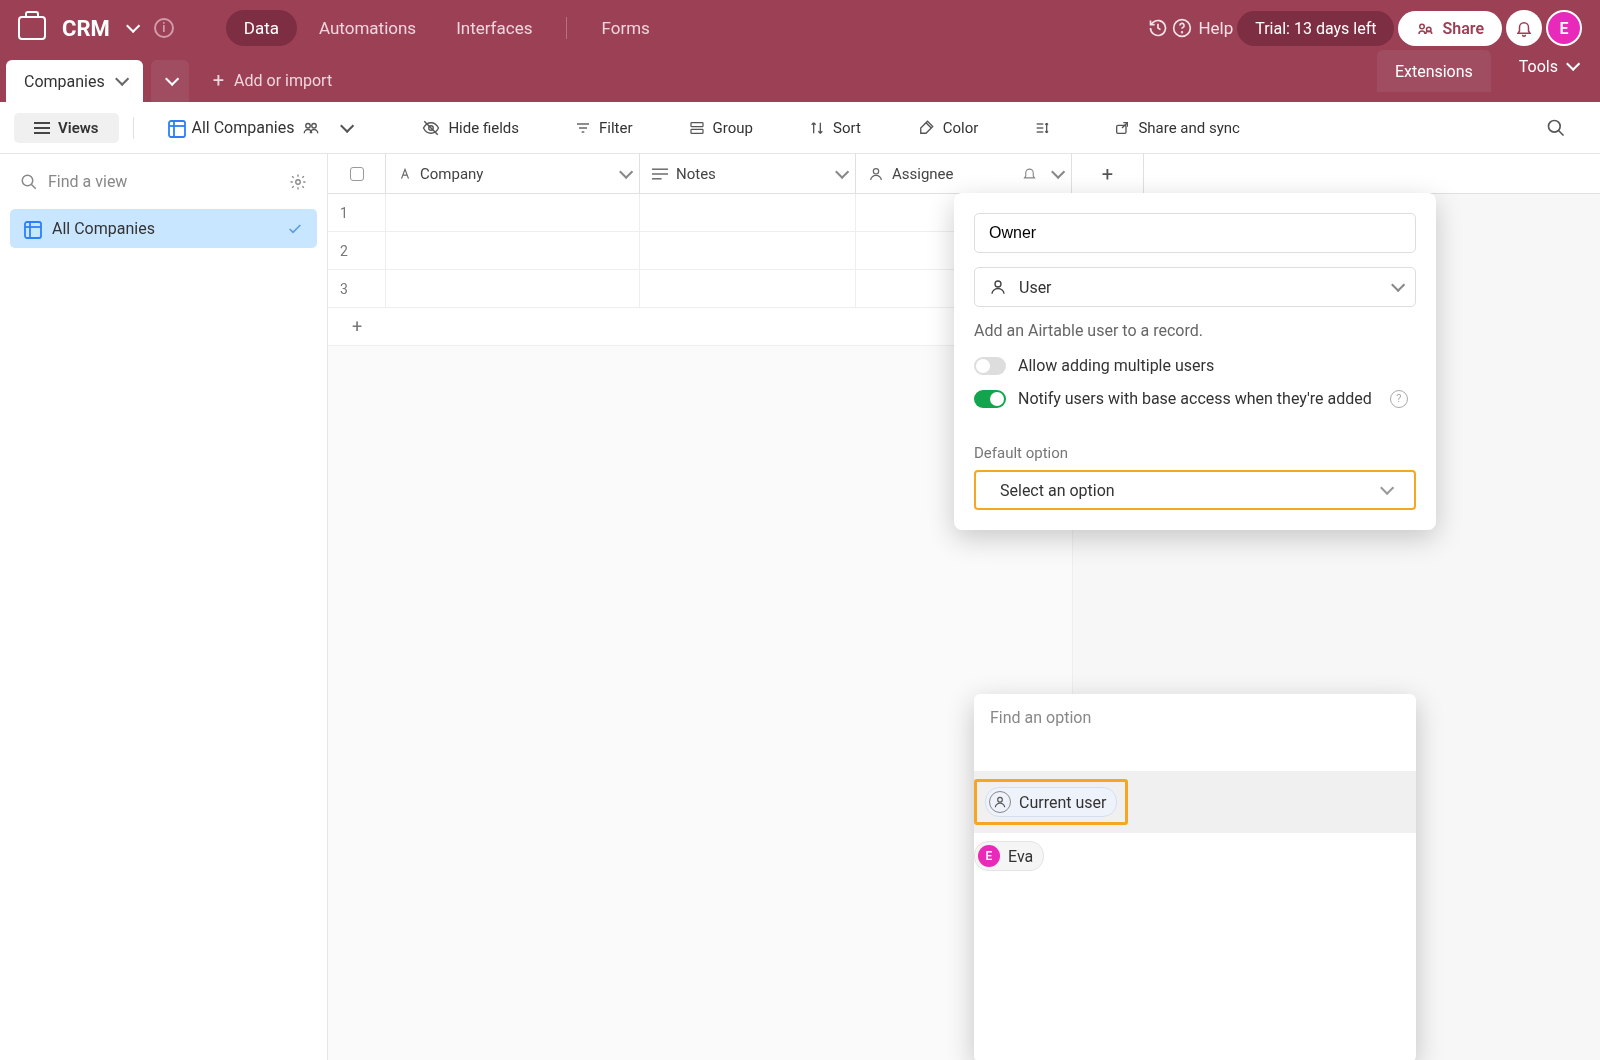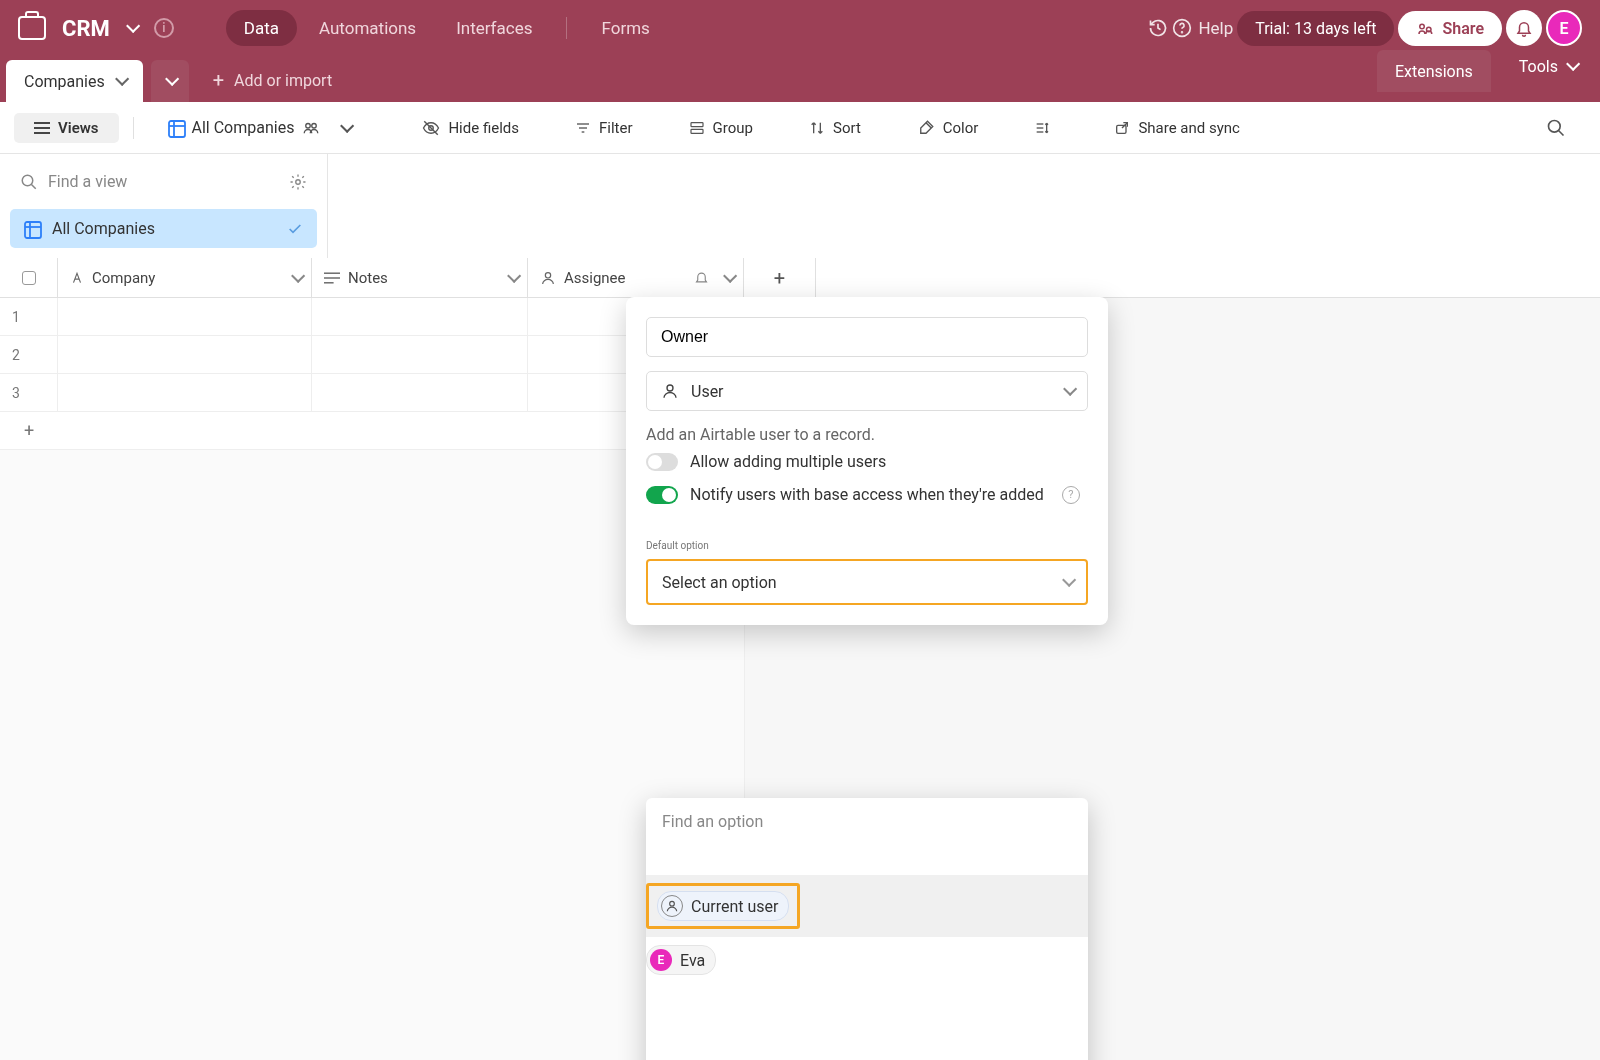--- a/index.html
+++ b/index.html
@@ -33,21 +33,21 @@
   .tools-btn { display:flex; align-items:center; gap:8px; color:#fff; font-size:16px; cursor:pointer; padding:0 12px 10px 12px;}
 
   .toolbar { height:52px; border-bottom:1px solid #e5e5e5; display:flex; align-items:center; padding:0 14px; font-size:15px; gap:4px;}
   .tb-btn { display:flex; align-items:center; gap:8px; padding:6px 20px; border-radius:5px; cursor:pointer;}
   .tb-btn.views { background:#f0f0f0; font-weight:600;}
   .tb-sep { width:1px; height:22px; background:#e0e0e0; margin:0 10px;}
   .grid-icon { width:16px; height:16px; display:inline-block; }
   .grid-icon.blue svg { color:#2d7ff9; }
   .toolbar-right { margin-left:auto; }
 
-  .main { display:flex; height: calc(100% - 154px); flex-direction: column; }
+  .main { display:flex; height: calc(100% - 154px); }
   .sidebar { width:328px; border-right:1px solid #e5e5e5; padding:10px; }
   .find-view { display:flex; align-items:center; gap:10px; padding:8px 10px; color:#888; font-size:16px; margin-bottom:10px;}
   .find-view .gear { margin-left:auto; }
   .view-item { display:flex; align-items:center; gap:12px; padding:10px 14px; border-radius:5px; background:#c8e6ff; font-size:16px; }
   .view-item .check { margin-left:auto; color:#5a9de0; }
 
   .grid-area { flex:1; position:relative; background:#fafafa; }
   .grid-header { display:flex; background:#fff; border-bottom:1px solid #e0e0e0; height:40px; position:relative; z-index:2;}
   .gh-cell { border-right:1px solid #e0e0e0; display:flex; align-items:center; padding:0 12px; color:#444; font-size:15px; position:relative;}
   .gh-check { width:58px; justify-content:center;}
@@ -64,29 +64,29 @@
   .gr-assignee { width:216px; }
   .grid-add-row { display:flex; height:38px; background:#fff; border-bottom:1px solid #eee; align-items:center;}
   .grid-add-row .plus { width:58px; text-align:center; font-size:18px; color:#777;}
   .grid-bg { position:absolute; top:40px; left:744px; right:0; bottom:0; background:#f7f7f7; border-left:1px solid #eee;}
   .grid-header-bg { position:absolute; top:0; left:816px; right:0; height:40px; background:#fff; border-bottom:1px solid #e5e5e5;}
 
   .field-menu { position:absolute; left:626px; top:39px; width:482px; background:#fff; border-radius:8px; box-shadow:0 8px 28px rgba(0,0,0,0.2); padding:20px; z-index:50; font-size:16px;}
   .fm-input { width:100%; height:40px; border:1px solid #ddd; border-radius:5px; padding:0 14px; font-size:16px; margin-bottom:14px;}
   .fm-select { width:100%; height:40px; border:1px solid #ddd; border-radius:5px; padding:0 14px; display:flex; align-items:center; gap:12px; cursor:pointer; margin-bottom:14px;}
   .fm-select .dd { margin-left:auto; }
-  .fm-desc { color:#666; margin-bottom:8px; }
+  .fm-desc { color:#666; margin-bottom:16px; }
   .fm-toggle-row { display:flex; align-items:center; gap:12px; margin-bottom:14px;}
   .toggle { width:32px; height:18px; background:#ddd; border-radius:10px; position:relative; cursor:pointer;}
   .toggle::after { content:""; position:absolute; top:2px; left:2px; width:14px; height:14px; background:#fff; border-radius:50%;}
   .toggle.on { background:#12a54d; }
   .toggle.on::after { left:16px; }
   .fm-help { width:18px; height:18px; border:1.5px solid #aaa; border-radius:50%; display:flex; align-items:center; justify-content:center; font-size:11px; color:#aaa; margin-left:6px;}
-  .fm-label { color:#777; margin:8px 0 8px 0; font-size:10px;}
-  .fm-default { width:100%; height:46px; border:2.5px solid #f5a623; border-radius:4px; padding:0 14px; display:flex; align-items:center; cursor:pointer;}
+  .fm-label { color:#777; margin:8px 0 8px 0; font-size:15px;}
+  .fm-default { width:100%; height:40px; border:2.5px solid #f5a623; border-radius:4px; padding:0 24px; display:flex; align-items:center; cursor:pointer;}
   .fm-default .dd { margin-left:auto; color:#888;}
 
   .options-dropdown { position:absolute; left:646px; top:540px; width:442px; background:#fff; border-radius:6px; box-shadow:0 8px 28px rgba(0,0,0,0.22); z-index:60; font-size:16px; overflow:hidden; height:368px;}
   .od-search { padding:14px 16px; border:none; color:#888; font-size:16px;}
   .od-item { padding:8px 0; display:flex; align-items:center; gap:0; cursor:pointer;}
   .od-item.highlight { background:#f0f0f0; }
   .od-item .outline { border:3px solid #f5a623; border-radius:3px; padding:5px 8px; display:flex; align-items:center;}
   .user-chip { display:flex; align-items:center; gap:8px; padding:3px 10px 3px 3px; border-radius:14px; border:1px solid #d5dff0; background:#eef3fb; font-size:16px;}
   .user-chip .u-icon { width:22px; height:22px; border-radius:50%; border:1.5px solid #888; display:flex; align-items:center; justify-content:center;}
   .user-chip.eva { background:#f5f5f5; border:1px solid #e4e4e4;}

